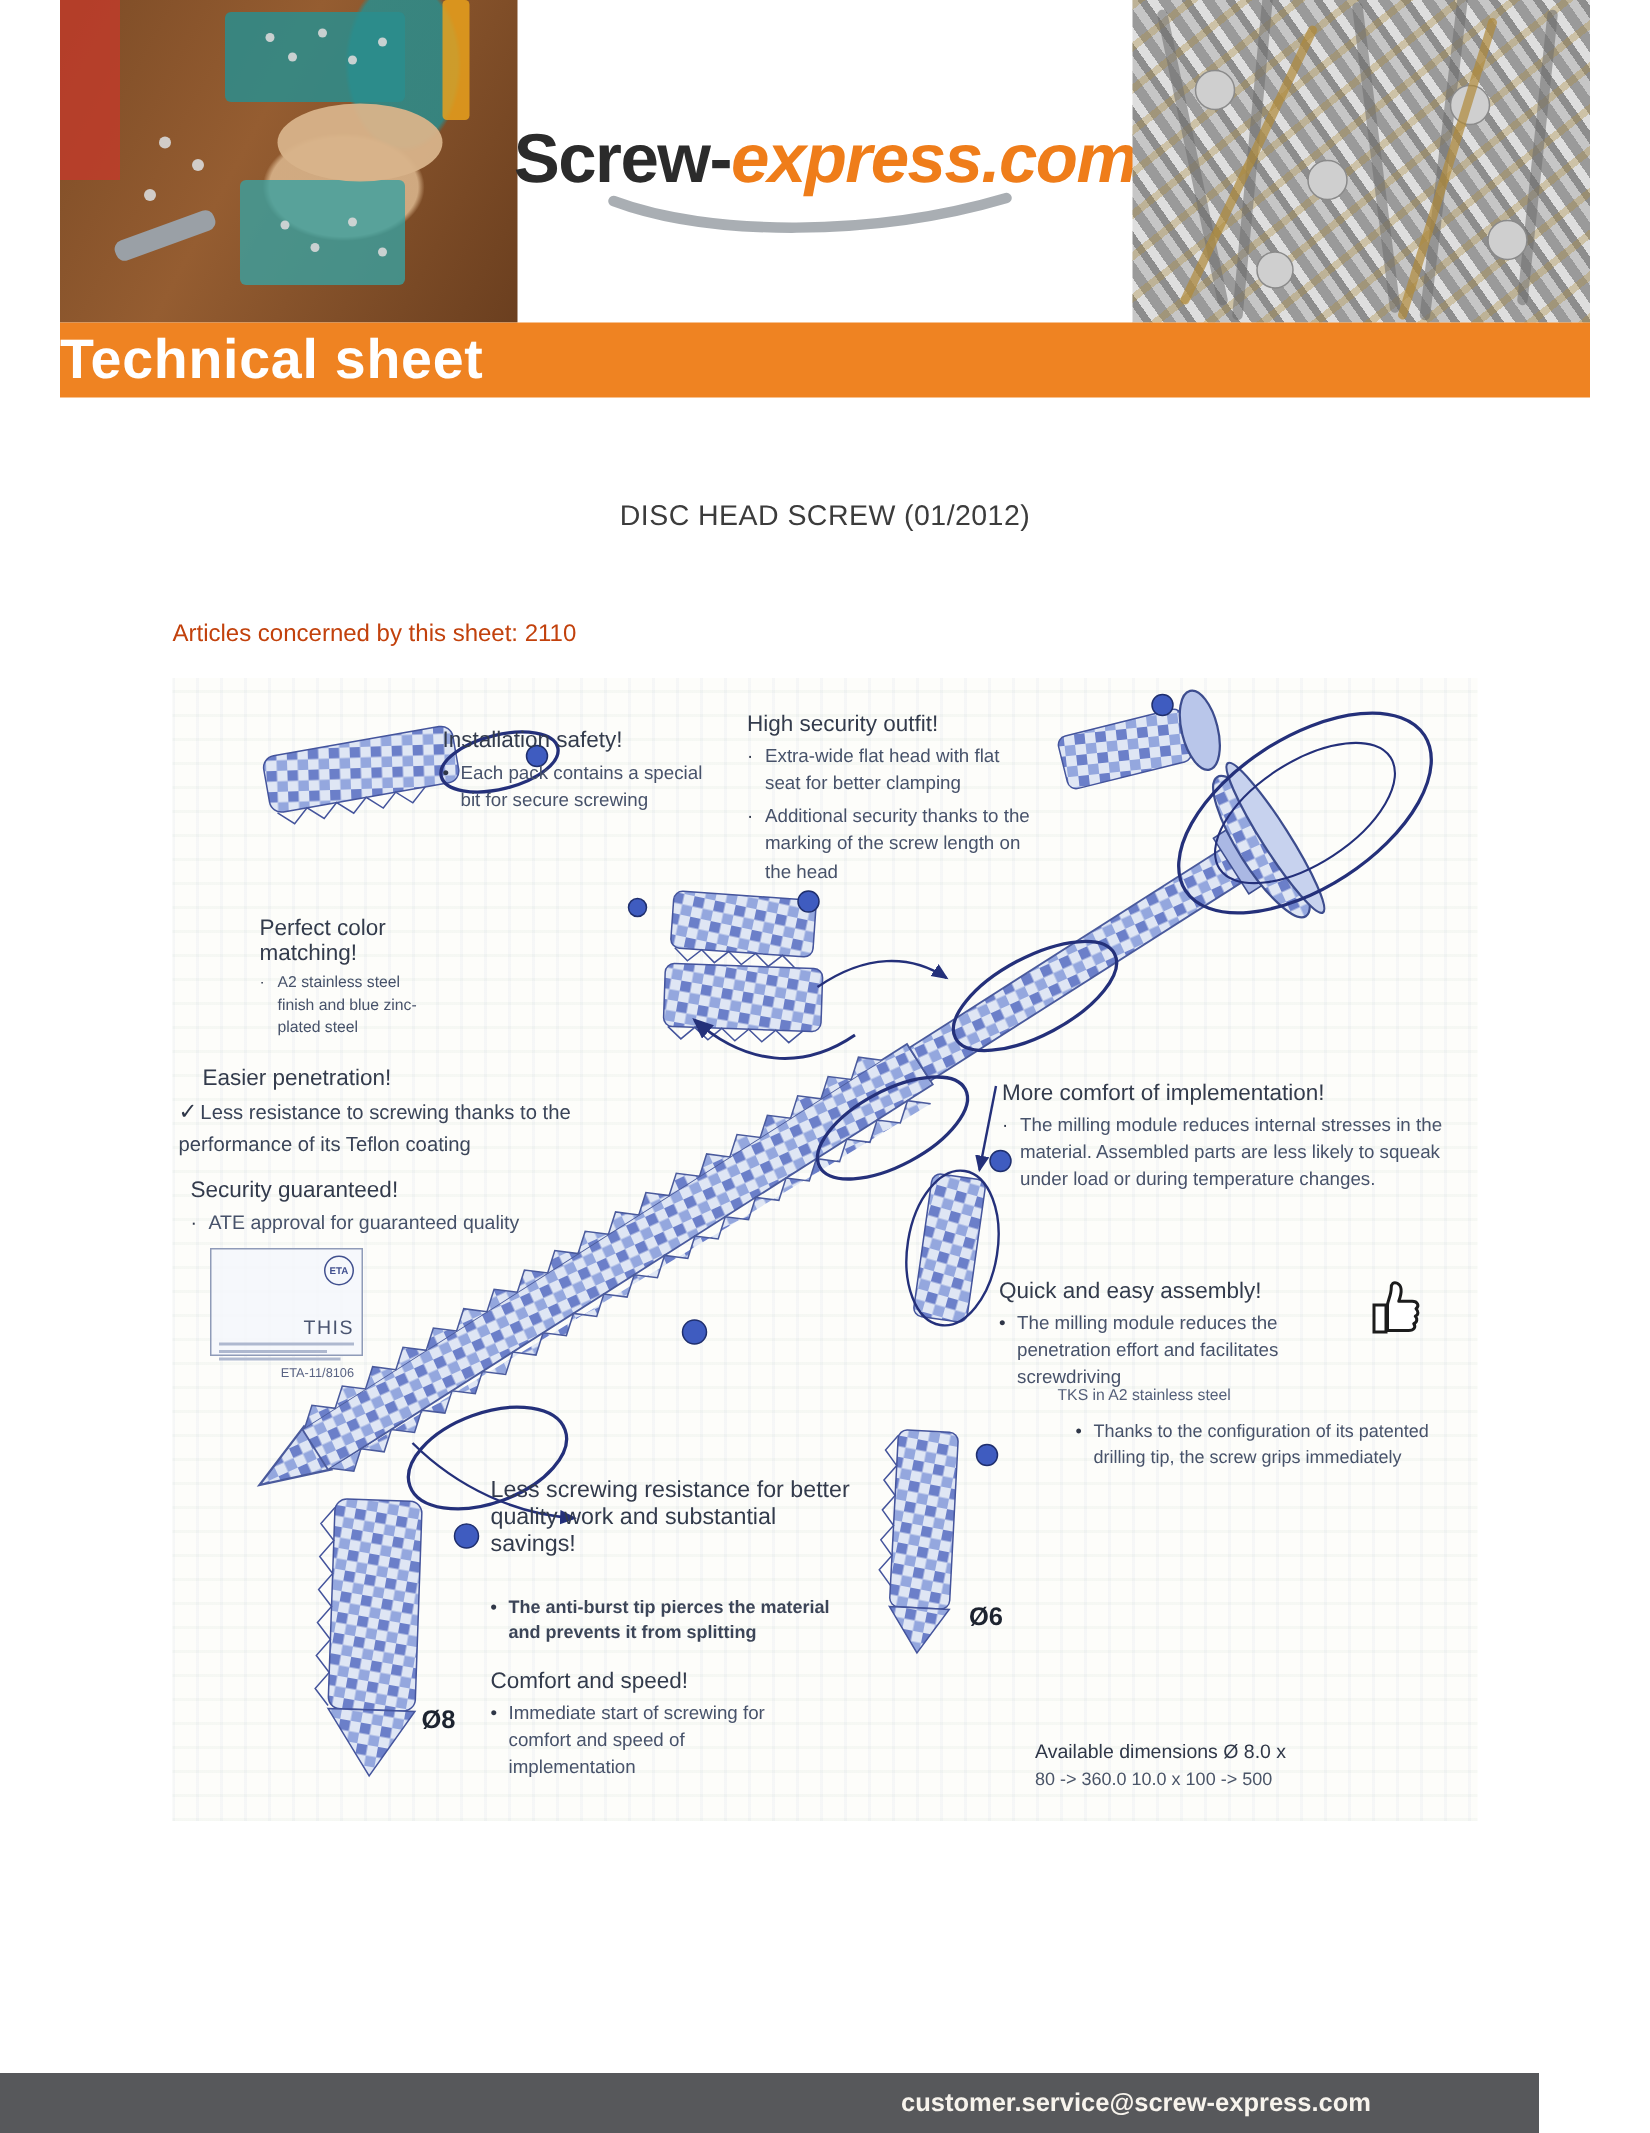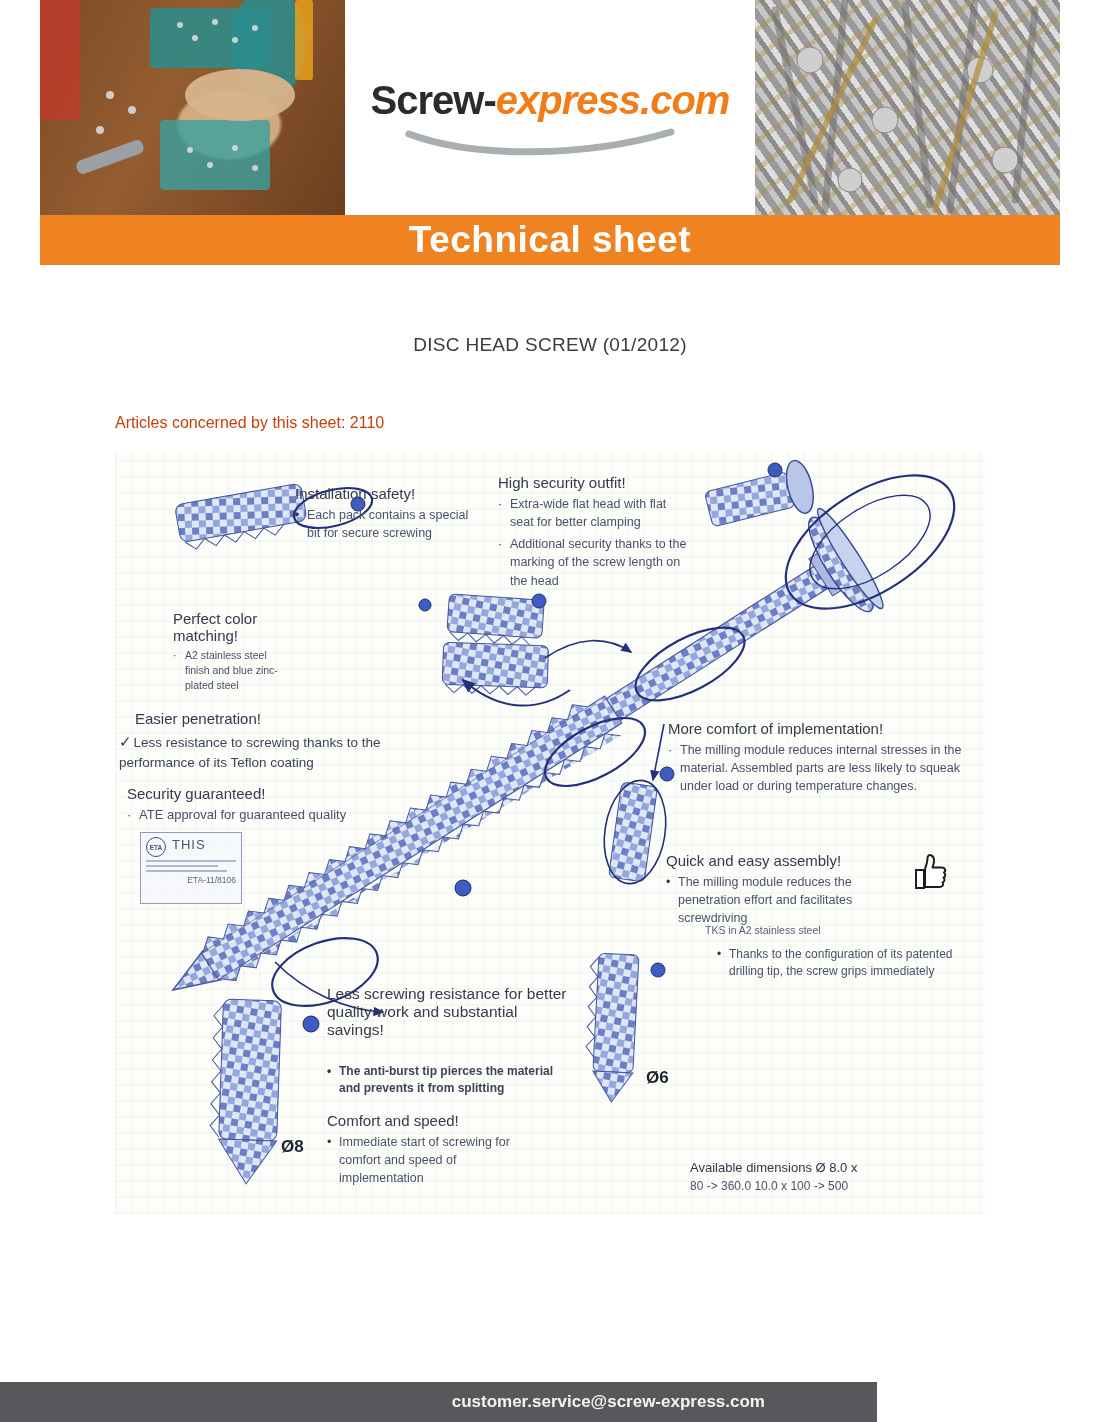--- a/index.html
+++ b/index.html
@@ -13,27 +13,27 @@
       radial-gradient(90px 60px at 62% 58%, rgba(216,179,138,.9) 0 55%, transparent 60%),
       radial-gradient(60px 90px at 75% 20%, rgba(42,141,141,.85) 0 60%, transparent 65%),
       linear-gradient(118deg, #7c4b26 0%, #955d31 42%, #6b3f1f 100%); }
   .photo-left svg, .photo-right svg { display:block; }
   .photo-right { left:755px;
     background:
       repeating-linear-gradient(-38deg, rgba(173,141,62,.35) 0 5px, transparent 5px 22px),
       repeating-linear-gradient(55deg, #c6c6c6 0 6px, #8d8d8d 6px 11px, #dedede 11px 17px, #9a9a9a 17px 24px); }
   .logo-block { position:absolute; left:345px; top:0; width:410px; height:215px; }
   .logo-text { position:absolute; left:50%; top:78px; transform:translateX(-50%); white-space:nowrap;
-    font-size:40px; font-weight:bold; letter-spacing:-1px; }
+    font-size:46px; font-weight:bold; letter-spacing:-1px; }
   .logo-prefix { color:#2b2b2b; }
   .logo-suffix { color:#ef7d1a; font-style:italic; }
   .logo-swoosh { position:absolute; left:58px; top:128px; }
 
   .banner { position:absolute; left:40px; top:215px; width:1020px; height:50px; background:#ef8322;
-    color:#ffffff; font-weight:bold; font-size:37px; letter-spacing:.5px; text-align:center; line-height:50px; }
+    color:#ffffff; font-weight:bold; font-size:37px; letter-spacing:.5px; line-height:50px; }
 
   .product-code { position:absolute; left:0; top:280px; width:1100px; text-align:center;
     font-family:"Liberation Serif", serif; font-weight:bold; font-size:25px; color:#101010; }
   .product-title { position:absolute; left:0; top:334px; width:1100px; text-align:center;
     font-size:19px; color:#3c3c3c; letter-spacing:.3px; }
   .articles-line { position:absolute; left:115px; top:414px; font-size:16px; color:#c2410c; }
 
   
   .canvas { position:absolute; left:115px; top:452px; width:870px; height:762px;
     background:
@@ -49,33 +49,33 @@
   .bullet.sm { font-size:10.5px; }
   .bullet.tiny::before { content:"·"; }
   .check { color:#2f3748; font-size:15px; margin-right:2px; }
   .inline-check { font-size:13.5px; color:#3a4458; line-height:1.45; }
   .dia-label { font-size:17px; font-weight:bold; color:#1d2430; }
   .note-sm { font-size:10.5px; color:#55607a; }
 
   
   .eta-badge { position:absolute; left:25px; top:380px; width:102px; height:72px;
     border:1.5px solid #8f9bb8; background:rgba(244,247,252,.85); padding:4px 5px; }
-  .eta-head { display:flex; align-items:flex-start; gap:6px; }
+  .eta-head { display:flex; align-items:flex-end; gap:20px;flex-direction:column; }
   .eta-circle { width:20px; height:20px; border:1.5px solid #41508f; border-radius:50%;
     font-size:6.5px; color:#41508f; display:flex; align-items:center; justify-content:center; font-weight:bold; }
   .eta-this { font-size:13px; color:#4a5470; letter-spacing:1px; }
   .eta-lines i { display:block; height:2px; background:#aeb8cf; margin:3px 0; }
   .eta-lines i:nth-child(2){ width:80%; }
   .eta-lines i:nth-child(3){ width:90%; }
   .eta-num { font-size:8.5px; color:#5a6484; text-align:right; margin-top:2px; }
 
   .thumb-icon { position:absolute; left:798px; top:398px; }
 
   
-  .footer { position:absolute; left:0; top:1382px; width:877px; height:40px; background:#57585b;
+  .footer { position:absolute; left:0; top:1382px; width:1026px; height:40px; background:#57585b;
     color:#f7f3ec; font-weight:bold; font-size:17px; line-height:40px; text-align:right; padding-right:112px; }
 </style>
 </head>
 <body>
 
 <div class="page">
 
   <div class="photo photo-left">
     <svg width="305" height="215">
       <rect x="110" y="8" width="120" height="60" fill="#2a8d8d" opacity="0.85" rx="4"></rect>

